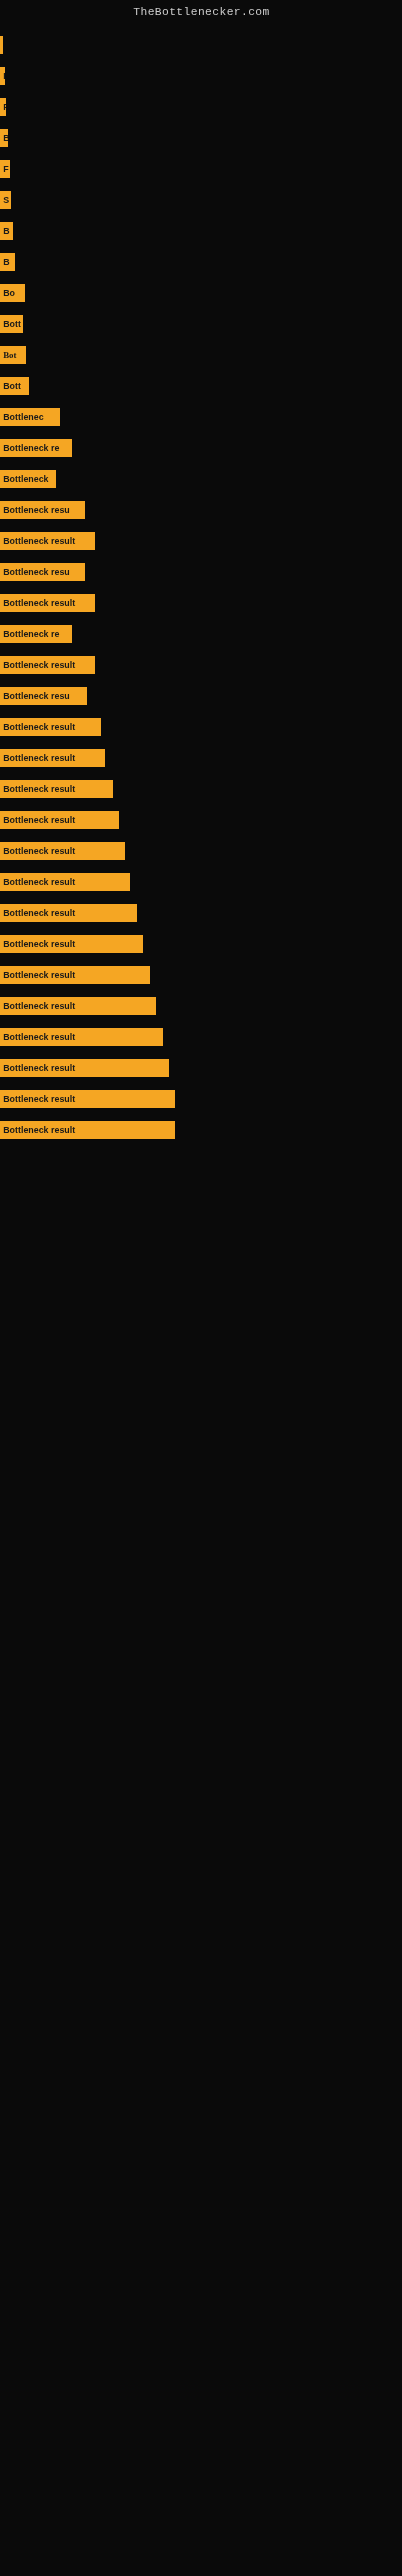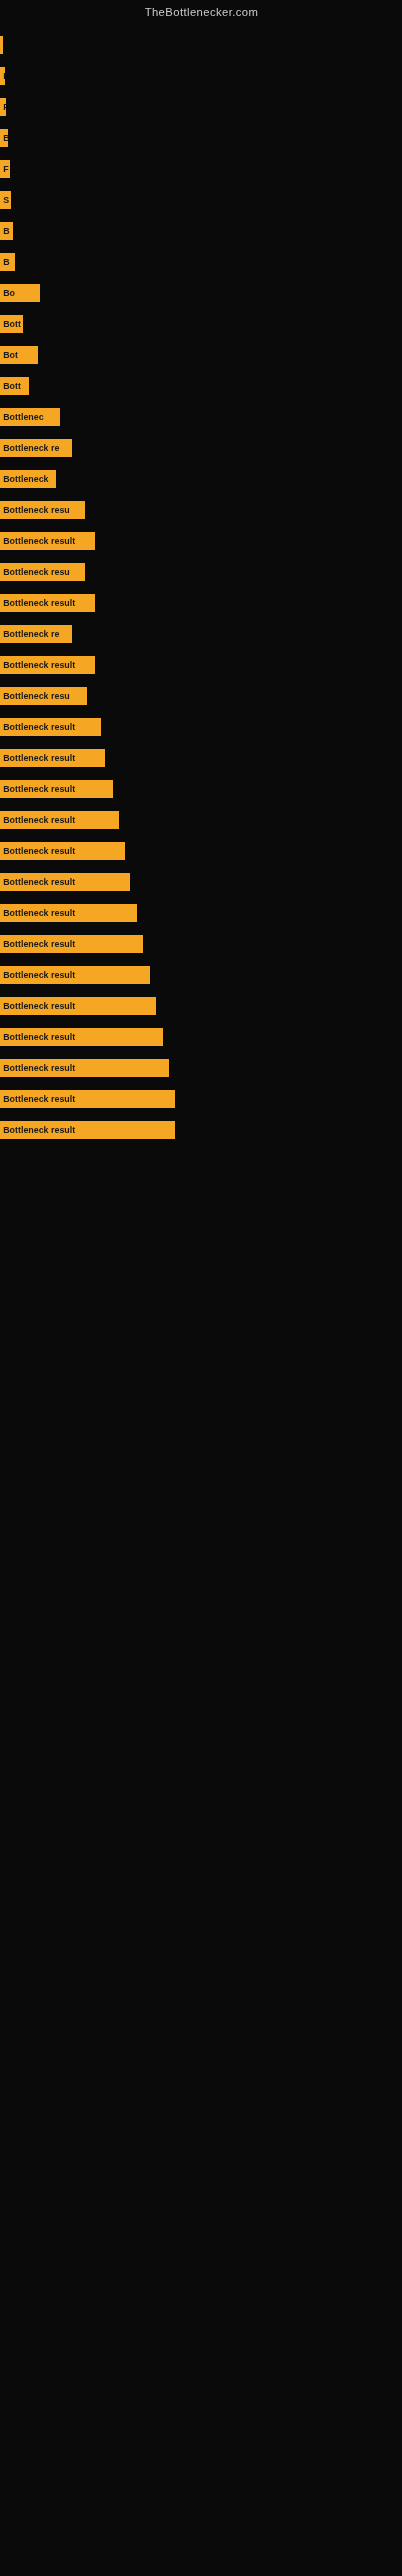--- a/index.html
+++ b/index.html
@@ -13,20 +13,21 @@
       min-height: 2576px;
       font-family: Arial, sans-serif;
       position: relative;
     }
     .site-title {
       color: #cccccc;
       font-size: 11.3px;
       text-align: center;
       padding: 6.4px 0 3.2px 0;
       letter-spacing: 0.4px;
+      font-family: Liberation Mono, monospace;
     }
     .bars-container {
       padding: 8px 0 0 0;
       display: flex;
       flex-direction: column;
       gap: 0px;
     }
     .bar-row {
       display: flex;
       align-items: center;
@@ -88,31 +89,31 @@
       <div class="bar" style="width: 13px;">
         <span class="bar-label">B</span>
       </div>
     </div>
     <div class="bar-row">
       <div class="bar" style="width: 14.5px;">
         <span class="bar-label">B</span>
       </div>
     </div>
     <div class="bar-row">
-      <div class="bar" style="width: 40px;">
+      <div class="bar" style="width: 25px;">
         <span class="bar-label">Bo</span>
       </div>
     </div>
     <div class="bar-row">
       <div class="bar" style="width: 22.5px;">
         <span class="bar-label">Bott</span>
       </div>
     </div>
     <div class="bar-row">
-      <div class="bar" style="width: 38px;">
+      <div class="bar" style="width: 26px; font-family: Liberation Serif, serif;">
         <span class="bar-label">Bot</span>
       </div>
     </div>
     <div class="bar-row">
       <div class="bar" style="width: 29px;">
         <span class="bar-label">Bott</span>
       </div>
     </div>
     <div class="bar-row">
       <div class="bar" style="width: 60px;">

